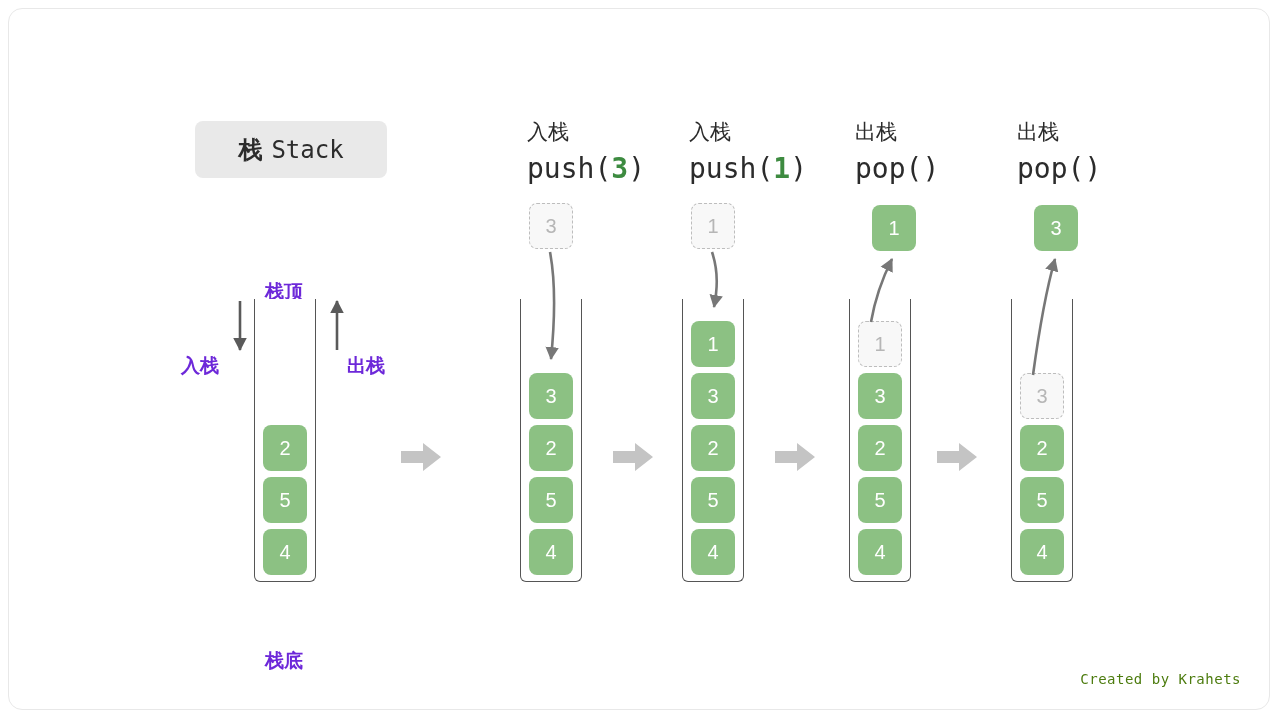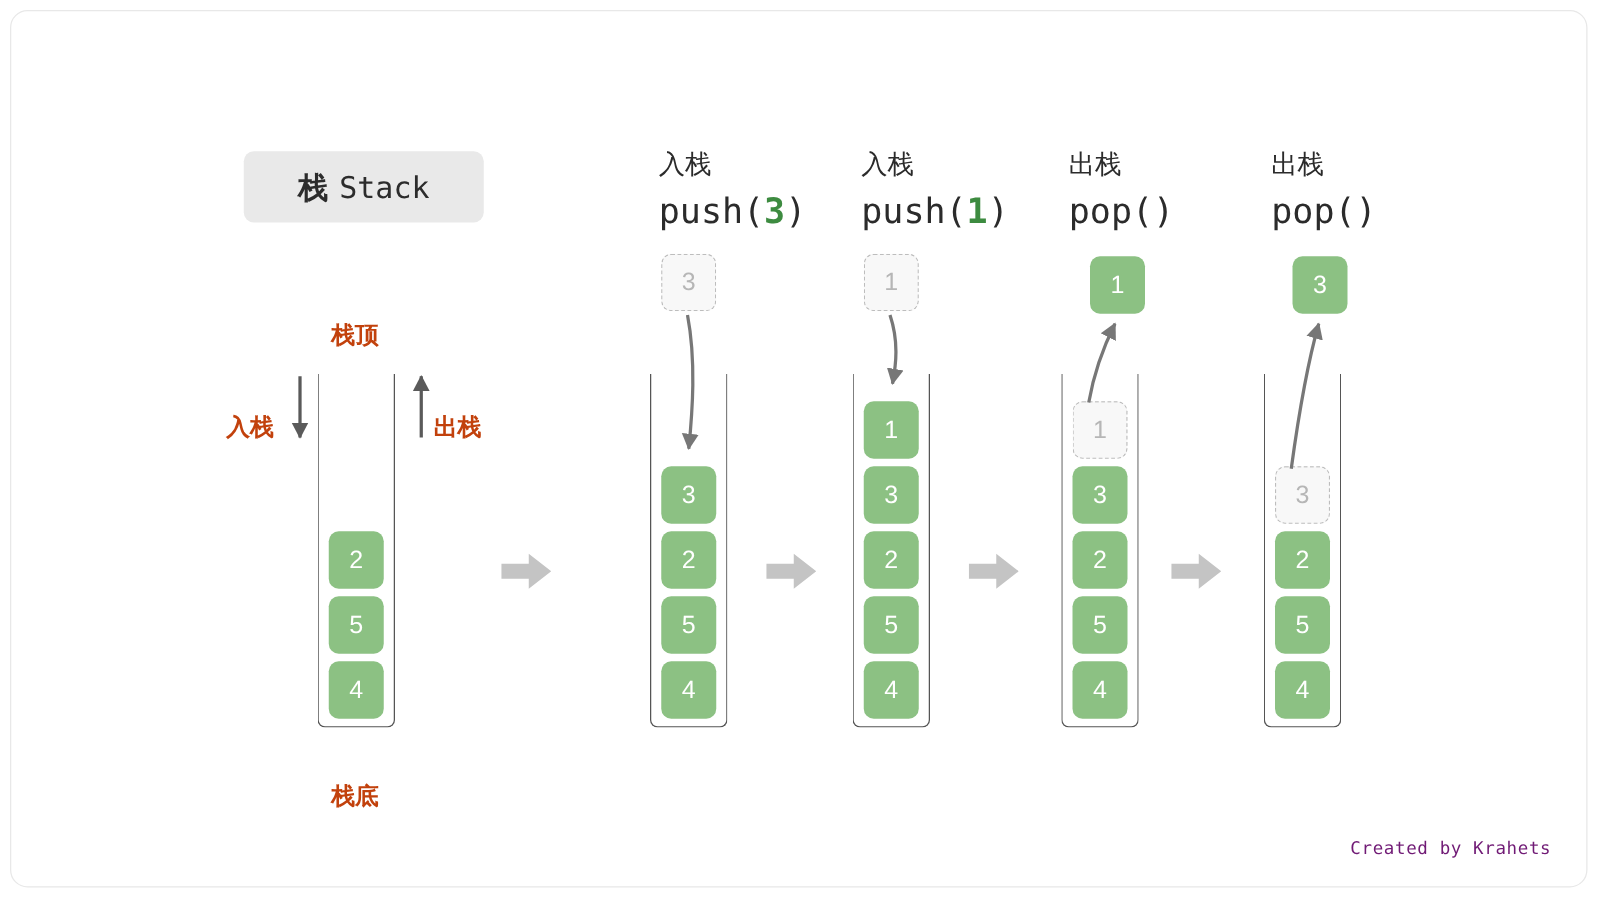--- a/index.html
+++ b/index.html
@@ -50,22 +50,23 @@
     font-size: 24px;
     color: #2c2c2c;
     margin-left: 8px;
   }
 
   
   .cn-label {
     position: absolute;
     font-size: 19px;
     font-weight: bold;
-    color: #c2410c;
+    color: #6d28d9;
     white-space: nowrap;
+    margin-top: 24px;
   }
 
   .op-label {
     position: absolute;
     white-space: nowrap;
     line-height: 1.5;
   }
   .op-label .op-cn {
     display: block;
     font-size: 21px;
@@ -125,21 +126,21 @@
     height: 32px;
   }
 
   
   #watermark {
     position: absolute;
     right: 28px;
     bottom: 22px;
     font-family: "DejaVu Sans Mono", monospace;
     font-size: 14px;
-    color: #701a75;
+    color: #4d7c0f;
     letter-spacing: .5px;
   }
 
   svg.overlay {
     position: absolute;
     left: 0;
     top: 0;
     width: 1262px;
     height: 702px;
     pointer-events: none;

